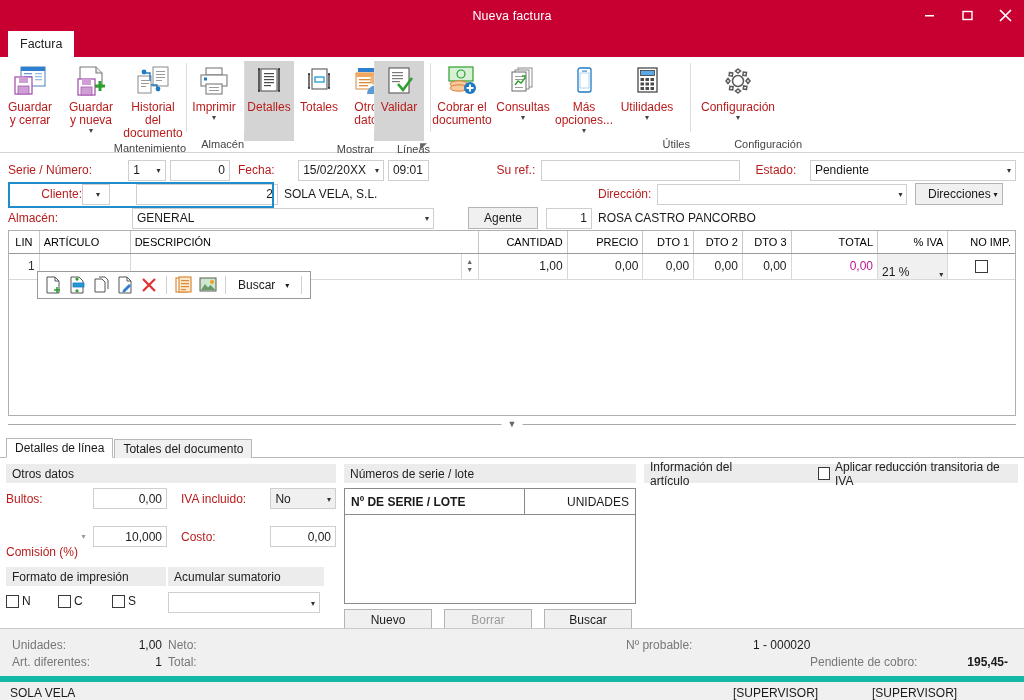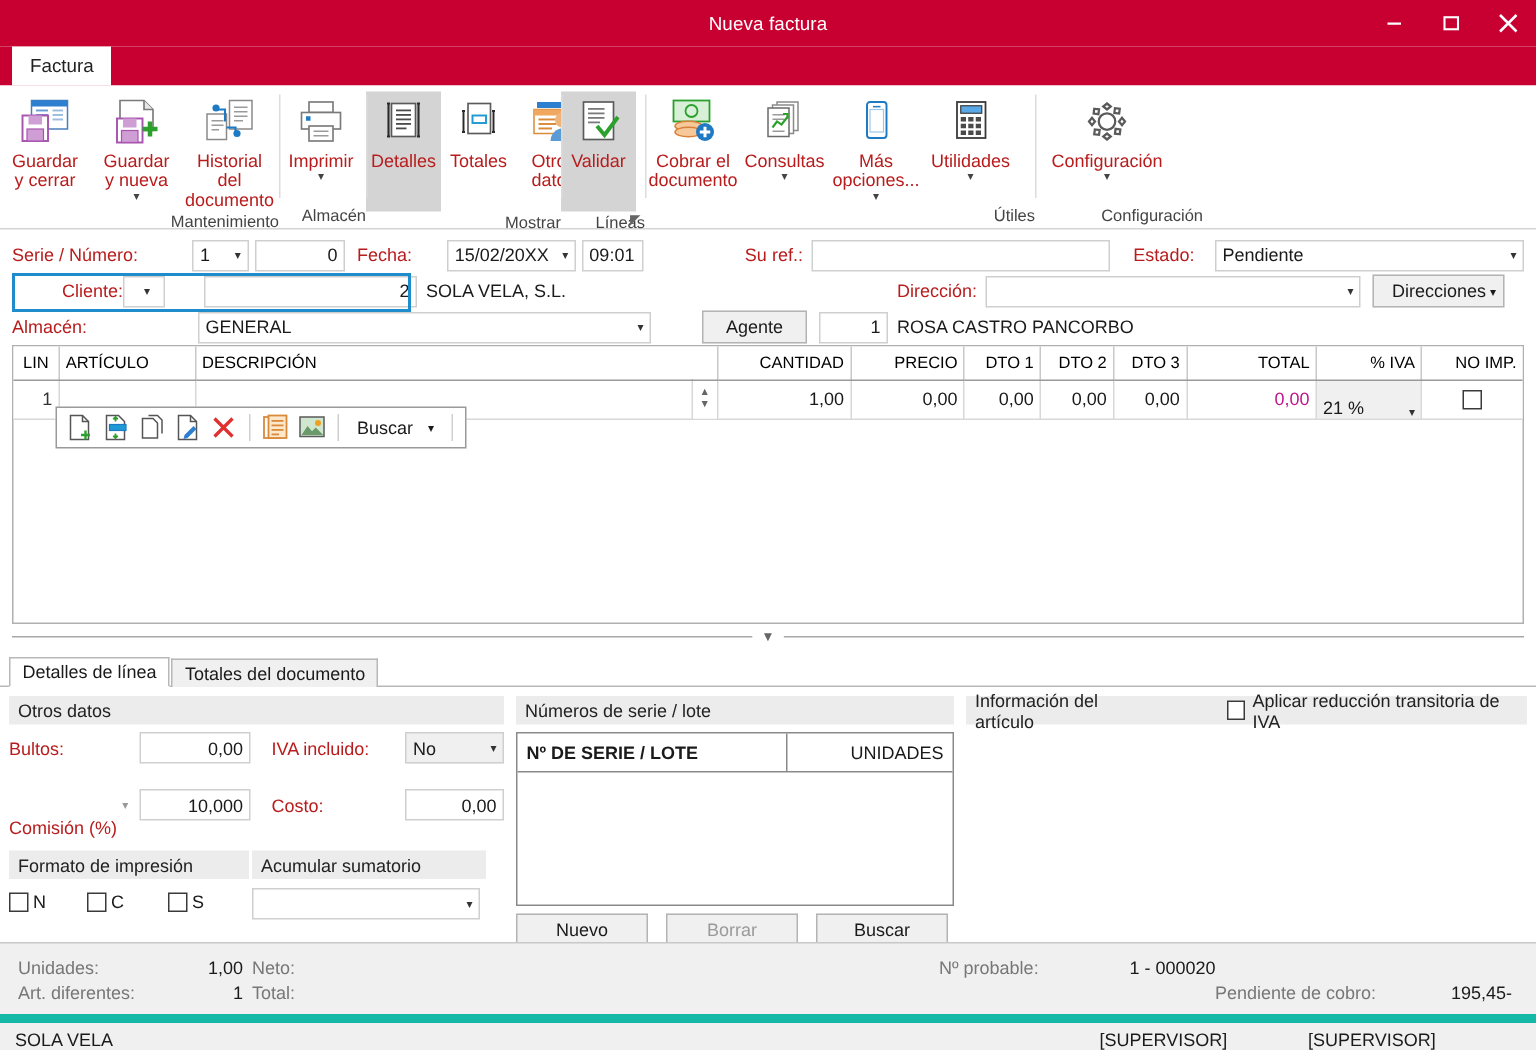--- a/index.html
+++ b/index.html
@@ -729,21 +729,21 @@
 
     <div class="s smut" style="left:12px; top:26px;">Art. diferentes:</div>
     <div class="s sval" style="left:110px; top:26px; width:52px; text-align:right;">1</div>
     <div class="s smut" style="left:168px; top:26px;">Total:</div>
     <div class="s sval" style="left:214px; top:26px;"></div>
 
     <div class="s smut" style="left:626px; top:9px;">Nº probable:</div>
     <div class="s sval" style="left:753px; top:9px;">1 - 000020</div>
 
     <div class="s smut" style="left:810px; top:26px;">Pendiente de cobro:</div>
-    <div class="s sval" style="left:930px; top:26px; width:78px; text-align:right;">195,45-</div>
+    <div class="s sval" style="left:930px; top:26px; width:78px; text-align:right;font-weight:bold;">195,45-</div>
 
     <div class="statusbar2">
       <div class="s sval" style="left:10px; top:4px;">SOLA VELA</div>
       <div class="s sval" style="left:733px; top:4px;">[SUPERVISOR]</div>
       <div class="s sval" style="left:872px; top:4px;">[SUPERVISOR]</div>
     </div>
   </div>
 
 </div>
 

